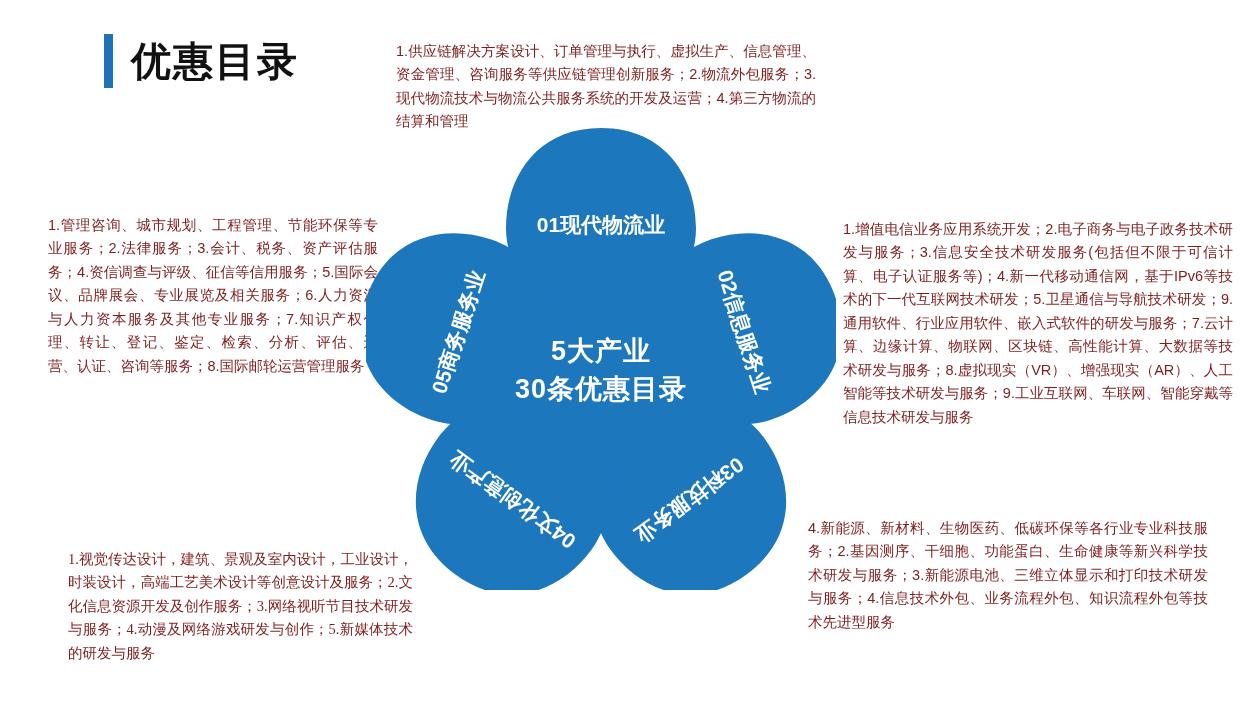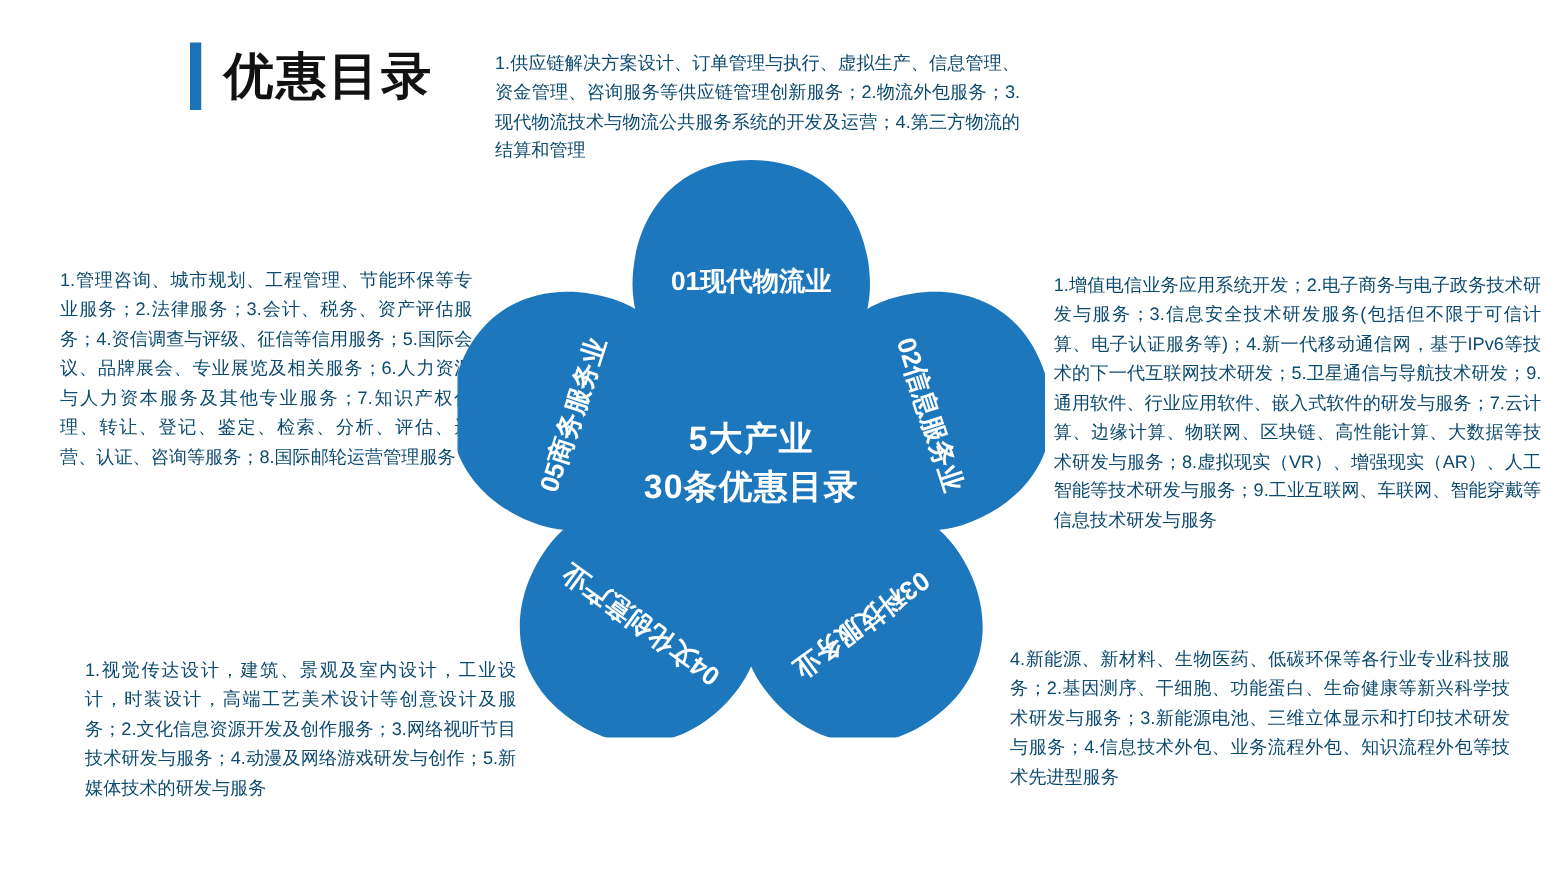--- a/index.html
+++ b/index.html
@@ -16,50 +16,49 @@
     overflow: hidden;
   }
 
   
   #title-block {
     position: absolute;
     left: 104px;
     top: 34px;
     display: flex;
     align-items: center;
-    margin-left: 48px;
   }
   #title-bar {
     width: 9px;
     height: 54px;
     background: #1f72b8;
     margin-right: 18px;
   }
   #title-text {
     font-size: 40px;
     font-weight: bold;
     letter-spacing: 2px;
     color: #111;
     line-height: 1;
   }
 
   
   .txt {
     position: absolute;
     font-size: 14.5px;
     line-height: 1.62;
-    color: #0c4a6e;
+    color: #7f1d1d;
     text-align: justify;
     white-space: pre-wrap;
   }
 
   #txt-top      { left: 396px; top: 40px;  width: 420px; }
   #txt-left     { left: 48px;  top: 214px; width: 330px; }
   #txt-right    { left: 843px; top: 218px; width: 390px; }
-  #txt-botleft  { left: 68px;  top: 526px; width: 345px; }
+  #txt-botleft  { left: 68px;  top: 548px; width: 345px; font-family: Liberation Serif, serif; }
   #txt-botright { left: 808px; top: 517px; width: 400px; }
 
   
   #flower {
     position: absolute;
     left: 366px;
     top: 120px;
     width: 470px;
     height: 470px;
     text-decoration: underline;

